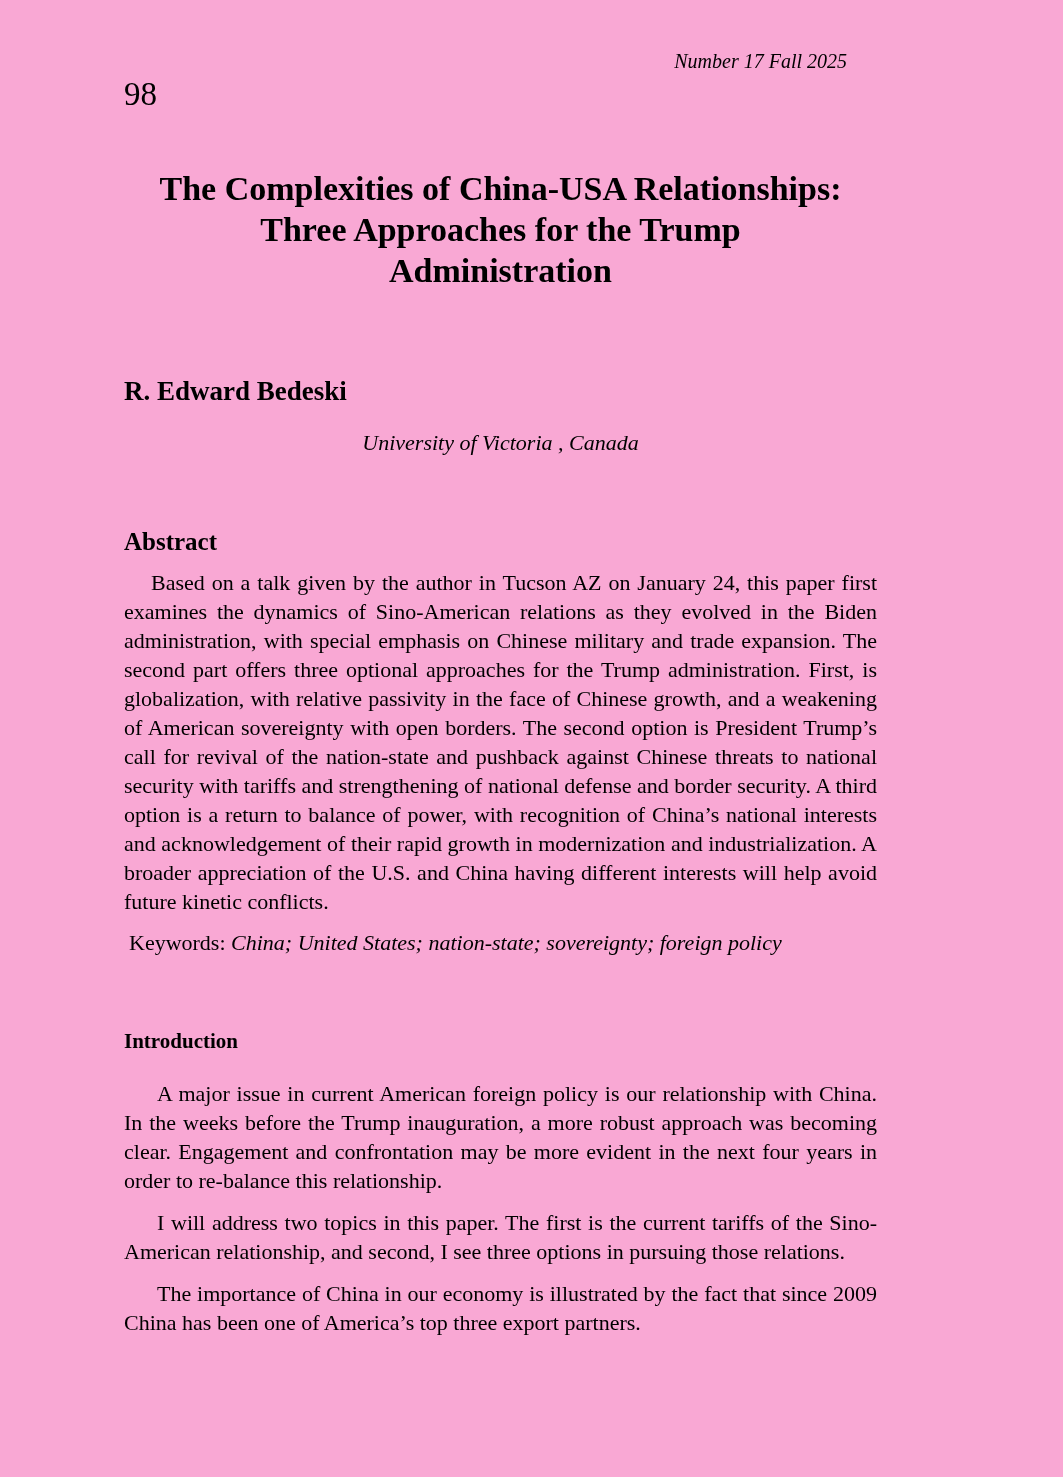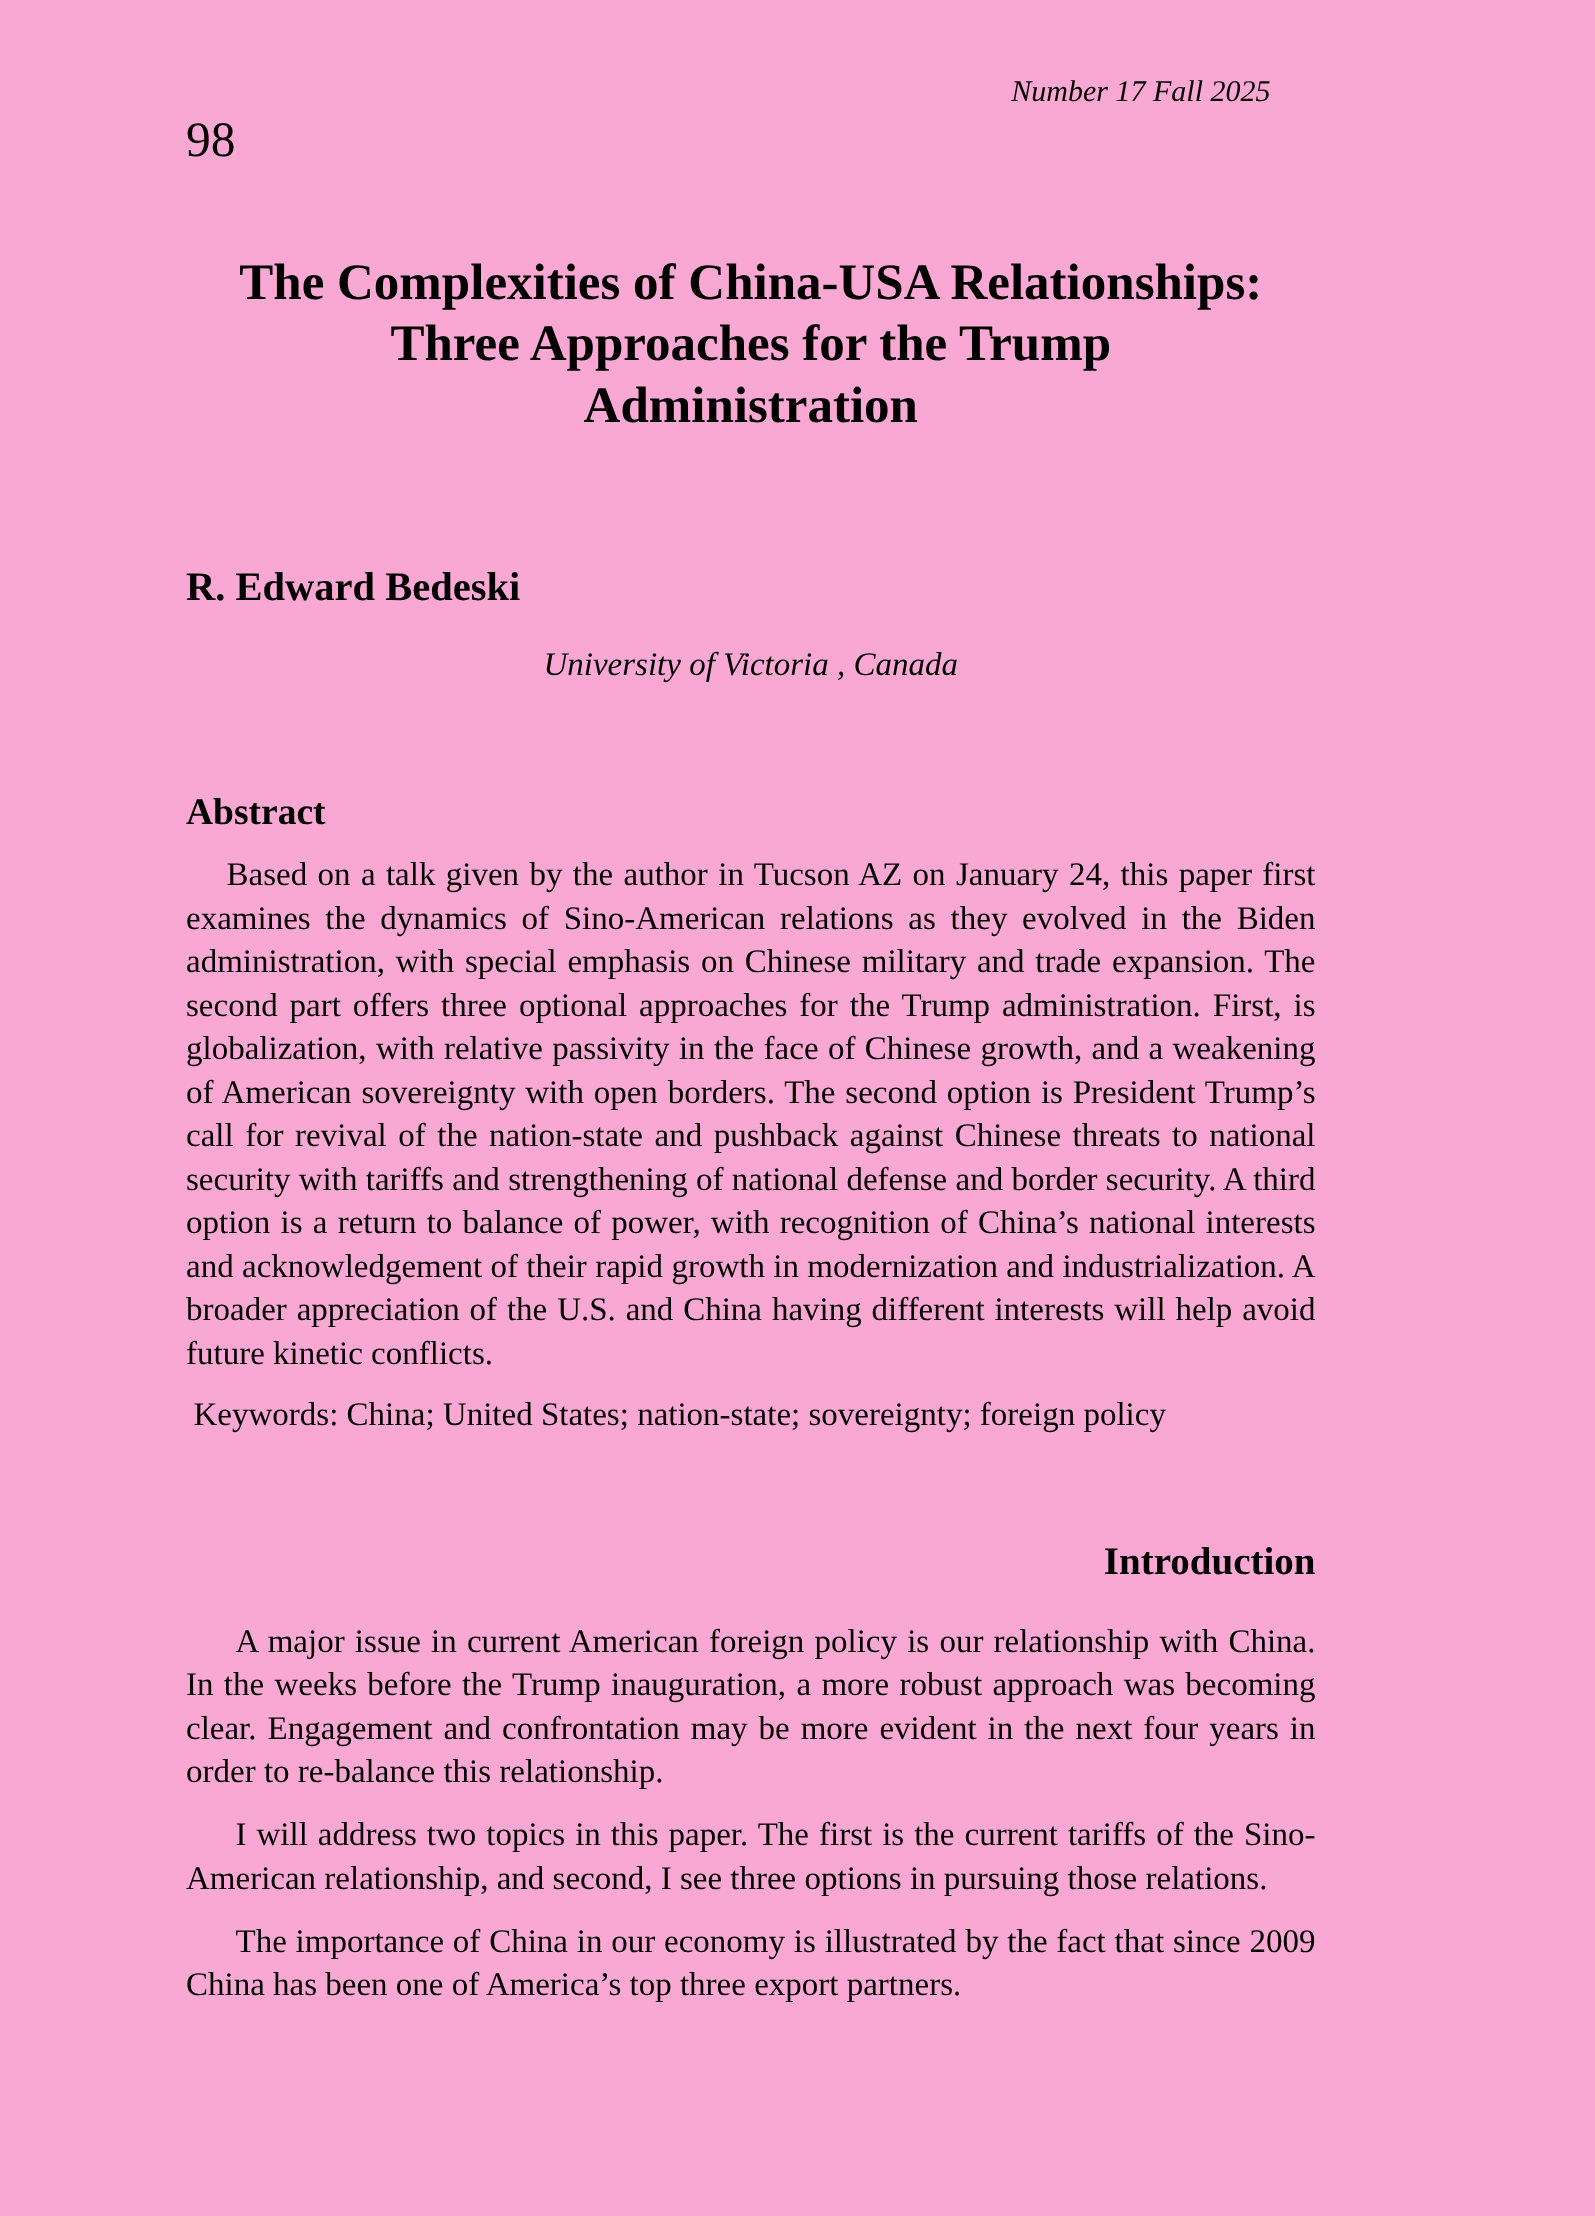--- a/index.html
+++ b/index.html
@@ -69,27 +69,28 @@
     text-align: justify;
     text-indent: 27px;
   }
   .keywords-line {
     margin: 12px 0 0 0;
     padding-left: 5px;
     font-size: 22px;
     line-height: 29px;
   }
   .keywords-line .keywords-terms {
+    font-style: italic;
   }
   .section-heading {
     margin: 72px 0 0 0;
-    font-size: 26px;
+    font-size: 21px;
     font-weight: bold;
     line-height: 24px;
-    text-align: right;
+    text-align: left;
   }
   .body-para {
     margin: 0;
     font-size: 22px;
     line-height: 29px;
     text-align: justify;
     text-indent: 33px;
   }
   .body-para.first { margin-top: 26px; }
   .body-para.mid   { margin-top: 13px; }

